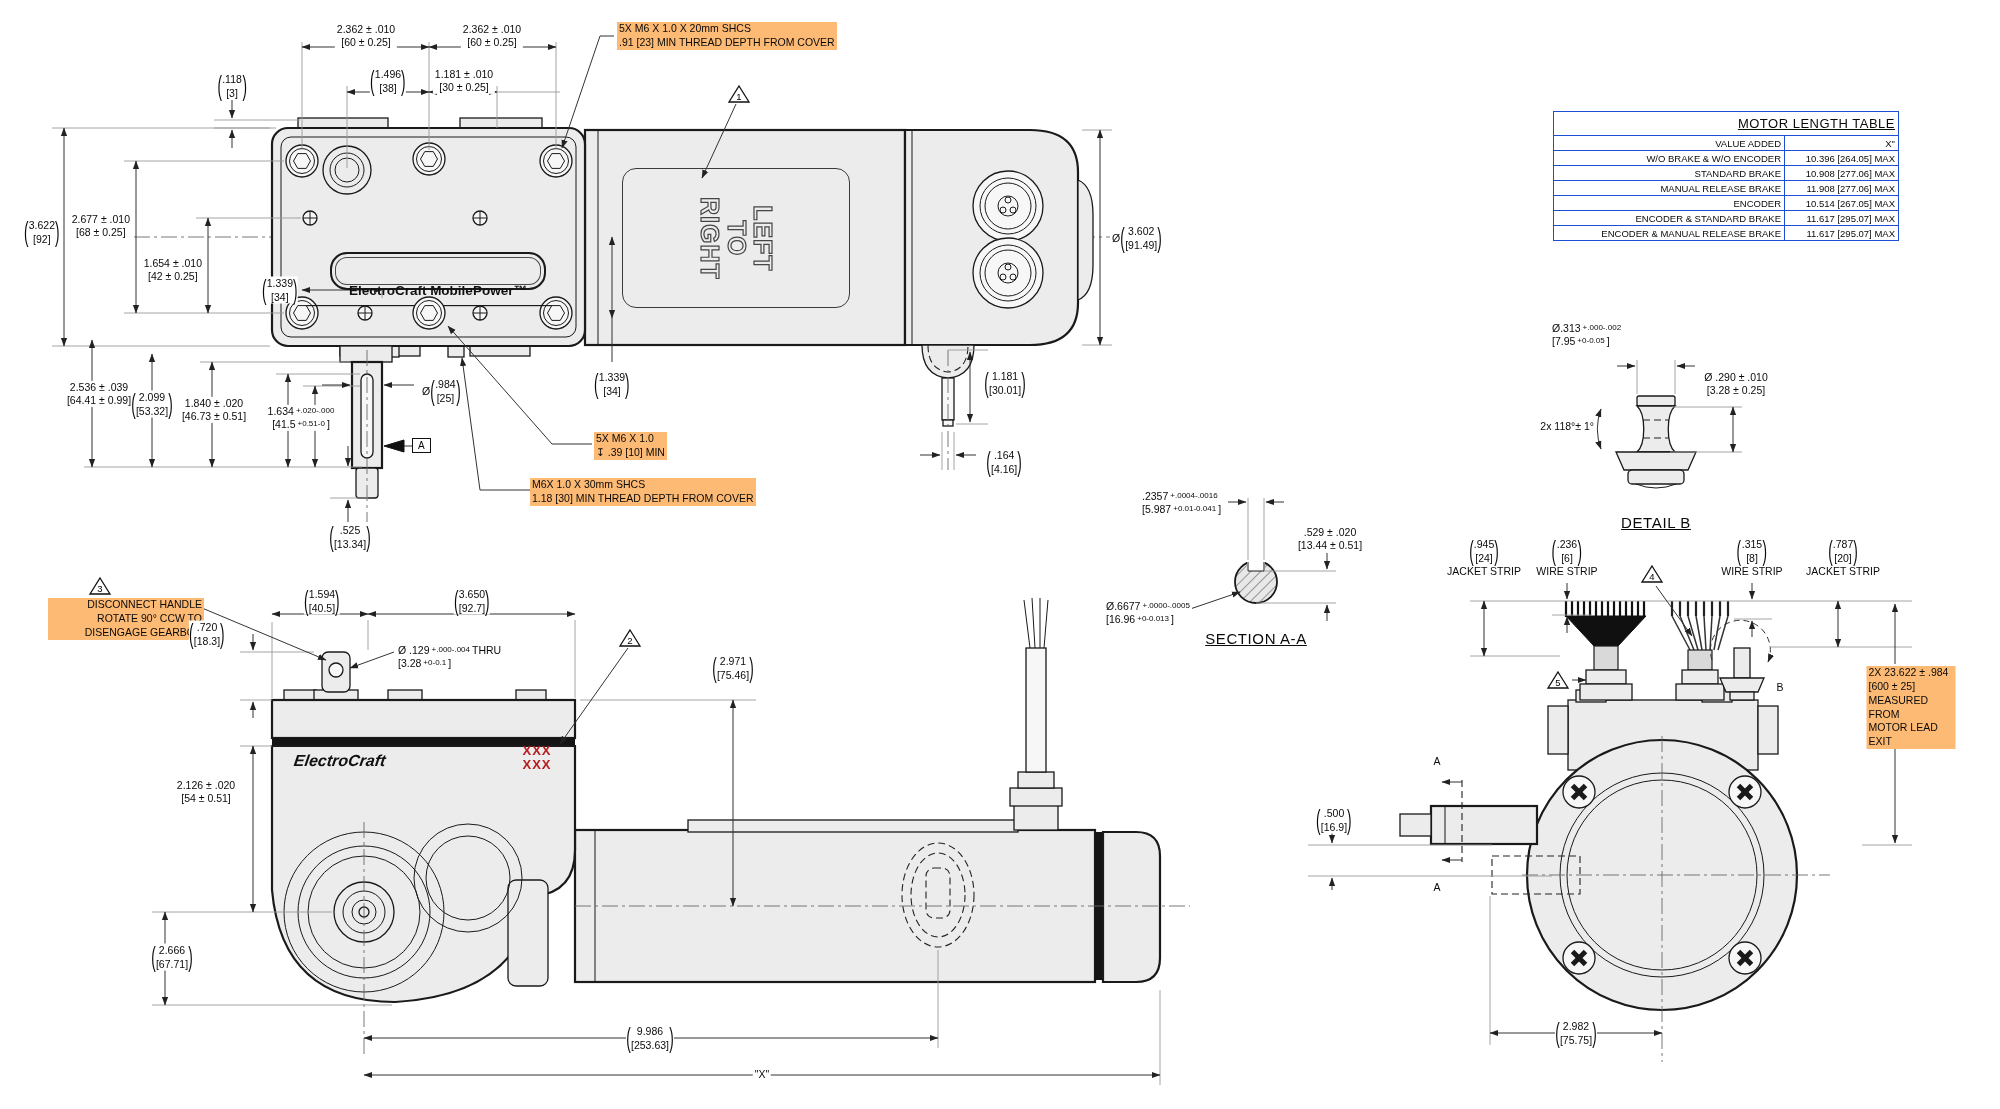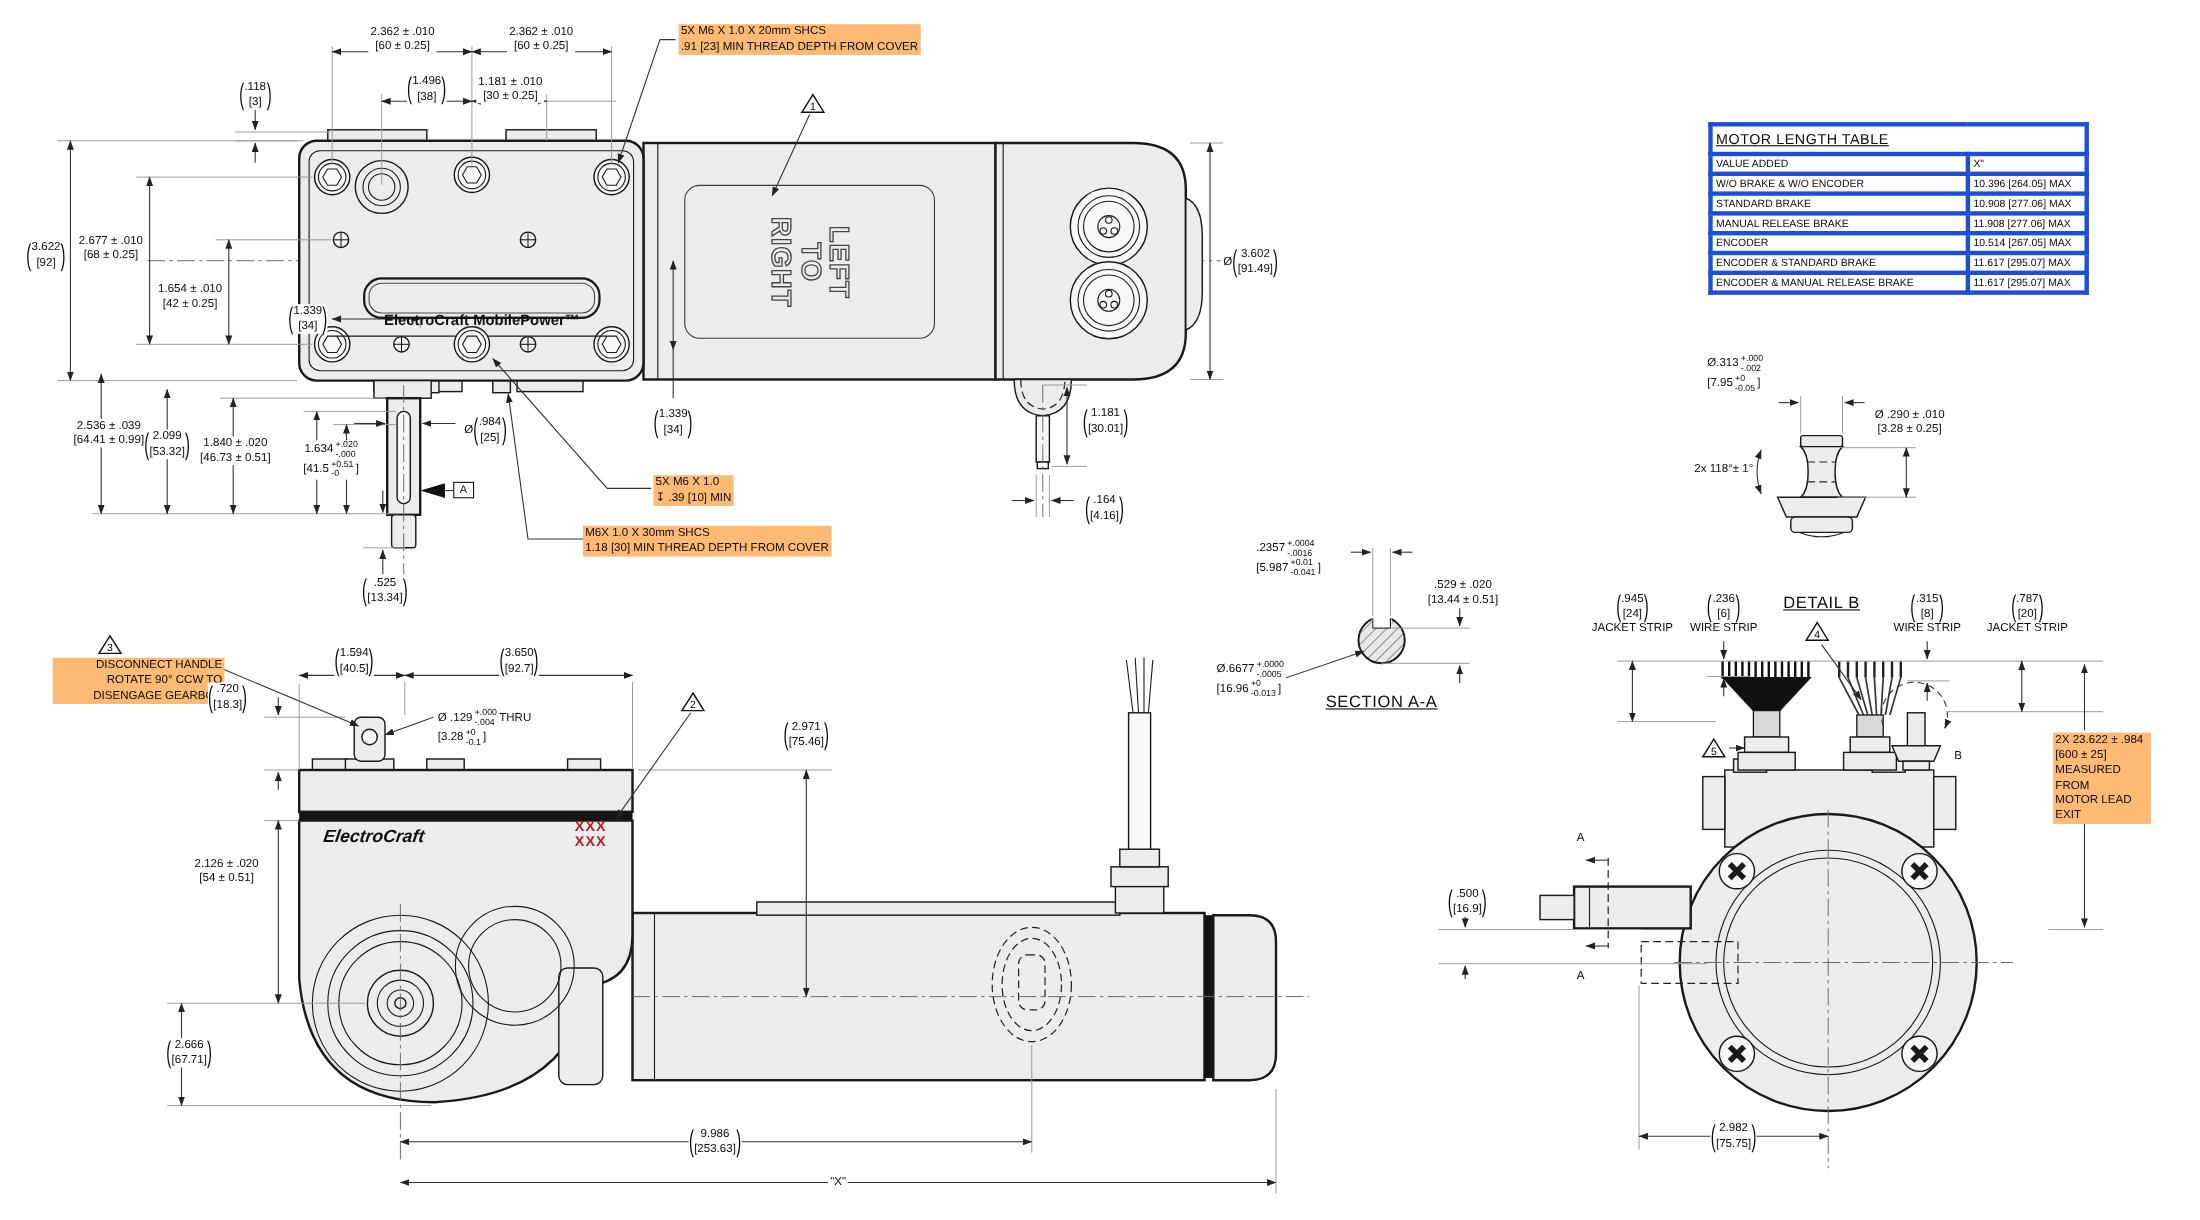--- a/index.html
+++ b/index.html
@@ -16,21 +16,21 @@
   .cl{stroke:#6a6a6a;stroke-width:0.9;fill:none;stroke-dasharray:16 4 3 4;}
   .dash{stroke:#222;stroke-width:1.1;fill:none;stroke-dasharray:7 4;}
   .dark{fill:#101010;stroke:#101010;}
   .tube{fill:#d9d9d9;stroke:#1a1a1a;stroke-width:1.2;}
   
   .lbl{position:absolute;z-index:3;background:#fff;font:10.5px/1.25 "Liberation Sans",sans-serif;
        color:#0a0a0a;white-space:nowrap;text-align:center;padding:0 2px;transform:translate(-50%,-50%);}
   .lbl .col{display:flex;flex-direction:column;align-items:center;}
   .lbl .row{display:flex;align-items:center;justify-content:center;gap:2px;}
   .par{font-size:27px;font-weight:100;line-height:1;transform:scaleX(.5);margin:0 -4px;color:#0a0a0a;}
-  .tolstk{display:inline-flex;flex-direction:column;align-items:flex-start;font-size:8px;line-height:1.12;text-align:right;}
+  .tolstk{display:inline-flex;flex-direction:row;align-items:flex-start;font-size:8px;line-height:1.12;text-align:right;}
   .lbl.tl{transform:none;}
   .lbl.ar{transform:translate(-100%,-50%);}
   .lbl.al{transform:translate(0,-50%);}
   .note{position:absolute;z-index:3;background:#fdba74;font:10.5px/1.32 "Liberation Sans",sans-serif;
         color:#0a0a0a;white-space:pre-line;padding:0 2px;}
   .note.ra{text-align:right;}
   .note.ctr{text-align:left;transform:translateX(-50%);margin-left:16px;}
   .dtitle{position:absolute;z-index:3;font:15px "Liberation Sans",sans-serif;letter-spacing:.6px;
           text-decoration:underline;transform:translateX(-50%);white-space:nowrap;background:#fff;}
   .flag{position:absolute;z-index:4;}
@@ -45,21 +45,21 @@
          border-radius:14px;display:flex;align-items:center;justify-content:center;z-index:2;}
   .motor-label span{transform:rotate(90deg);font:bold 25px/1.05 "Liberation Sans",sans-serif;
          letter-spacing:1px;color:#ececec;-webkit-text-stroke:1.2px #454545;text-align:center;white-space:pre-line;}
   .logo{position:absolute;left:294px;top:752px;z-index:2;font:italic bold 16px "Liberation Sans",sans-serif;
         color:#111;transform:skewX(-8deg);}
   .stamp{position:absolute;left:537px;top:744px;z-index:2;font:bold 13px/1.08 "Liberation Sans",sans-serif;
         letter-spacing:1px;text-align:center;transform:translateX(-50%);color:#b91c1c;}
   
   .mlt{position:absolute;left:1553px;top:111px;width:346px;z-index:3;border-collapse:collapse;
        font:9.5px "Liberation Sans",sans-serif;color:#0a0a0a;background:#fff;}
-  .mlt th,.mlt td{border:4px solid #1d4ed8;text-align:left;padding:1.5px 3px;font-weight:normal;}
+  .mlt th,.mlt td{border:1px solid #1d4ed8;text-align:right;padding:1.5px 3px;font-weight:normal;}
   .mlt .ttl{font-size:13px;letter-spacing:.5px;text-decoration:underline;height:20px;}
   .mlt td:first-child{width:224px;}
 </style>
 </head>
 <body>
 
 <div class="canvas">
 
 <svg class="draw" width="2000" height="1109" viewBox="0 0 2000 1109">
   <defs>
@@ -939,21 +939,21 @@
         </span>
 </span>
     </div>
 <div class="lbl" style="left:1736px;top:384px">
       <span class="col">
         <span>Ø .290 ± .010</span>
         <span>[3.28 ± 0.25]</span>
       </span>
     </div>
 <div class="lbl ar" style="left:1596px;top:427px">2x 118°± 1°</div>
-<div class="dtitle" style="left:1656px;top:540px">DETAIL  B</div>
+<div class="dtitle" style="left:1656px;top:514px">DETAIL  B</div>
 
 <svg class="flag" style="left:727px;top:84px" width="24" height="20">
   <polygon points="12,2 22,18 2,18" fill="#fff" stroke="#111" stroke-width="1.3"></polygon>
   <text x="12" y="16" text-anchor="middle">1</text>
     </svg>
 <svg class="flag" style="left:618px;top:628px" width="24" height="20">
   <polygon points="12,2 22,18 2,18" fill="#fff" stroke="#111" stroke-width="1.3"></polygon>
   <text x="12" y="16" text-anchor="middle">2</text>
     </svg>
 <svg class="flag" style="left:88px;top:576px" width="24" height="20">

